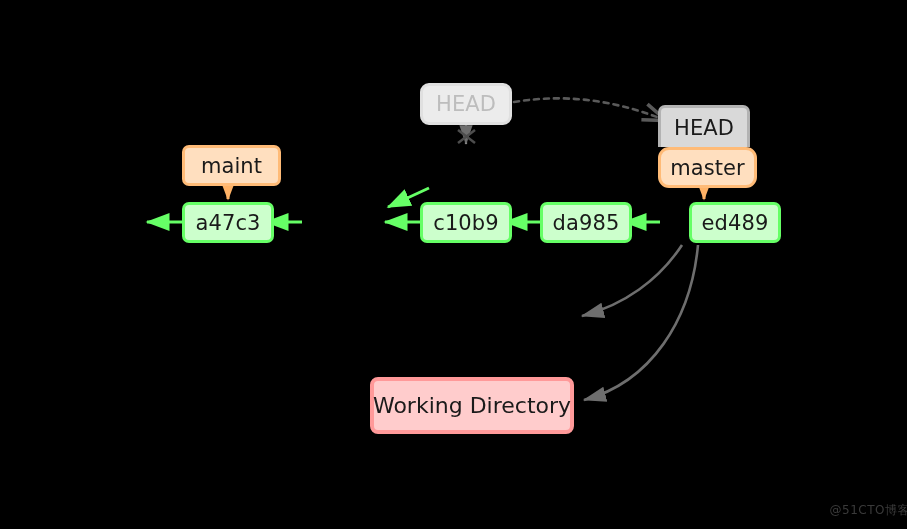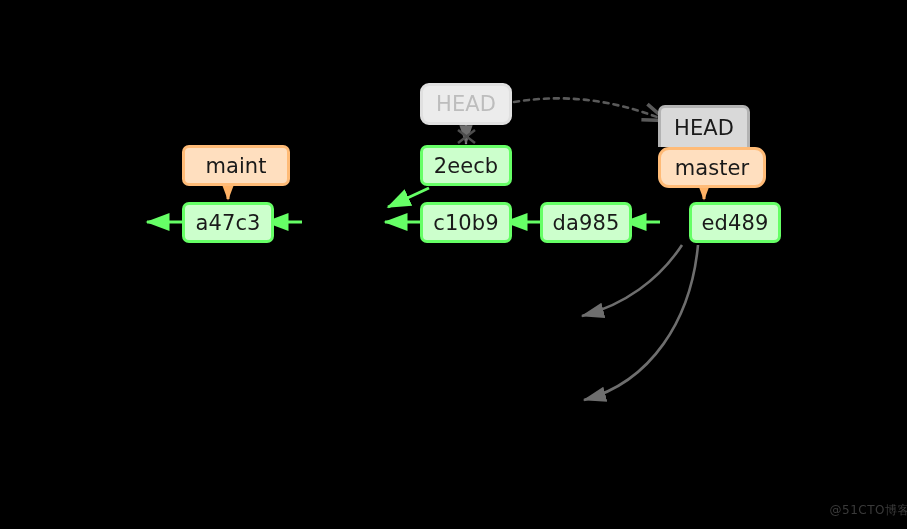--- a/index.html
+++ b/index.html
@@ -32,21 +32,21 @@
   .commit {
     background: #ccffcc;
     border: 3px solid #66ff66;
     width: 92px;
     height: 41px;
   }
   
   .branch {
     background: #ffdfbf;
     border: 3px solid #ffbb77;
-    width: 108px;
+    width: 99px;
     height: 41px;
   }
   
   .headbox {
     background: #d9d9d9;
     border: 3px solid #b3b3b3;
     width: 92px;
     height: 42px;
   }
   
@@ -159,34 +159,34 @@
     <span>HEAD</span>
   </div>
   <div class="node branch stack-bottom" style="left:639px; top:147px;border-radius:11px;">
     <span>master</span>
   </div>
 
   <div class="node branch" style="left:163px; top:145px;">
     <span>maint</span>
   </div>
 
-  <div class="node commit" style="left:401px; top:145px;">
-    <span>2eecb</span>
-  </div>
 
   <div class="node commit" style="left:163px; top:202px;">
     <span>a47c3</span>
   </div>
   <div class="node commit" style="left:401px; top:202px;">
     <span>c10b9</span>
   </div>
   <div class="node commit" style="left:521px; top:202px;">
     <span>da985</span>
   </div>
   <div class="node commit" style="left:670px; top:202px;">
     <span>ed489</span>
   </div>
 
 
+  <div class="area area-work" style="left:351px; top:377px; width:204px; height:57px;">
+    <span>Working Directory</span>
+  </div>
 
   <div class="watermark">@51CTO博客</div>
 
 </div>
 
 </body></html>

